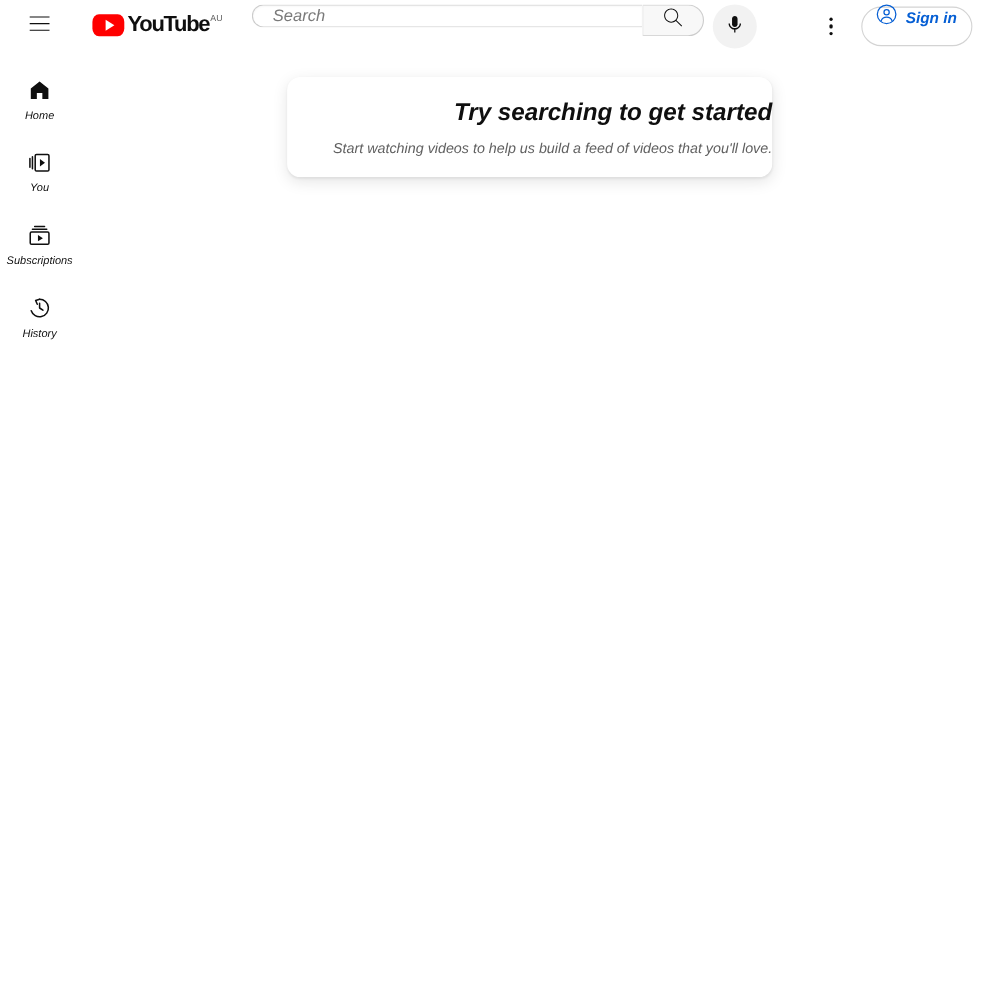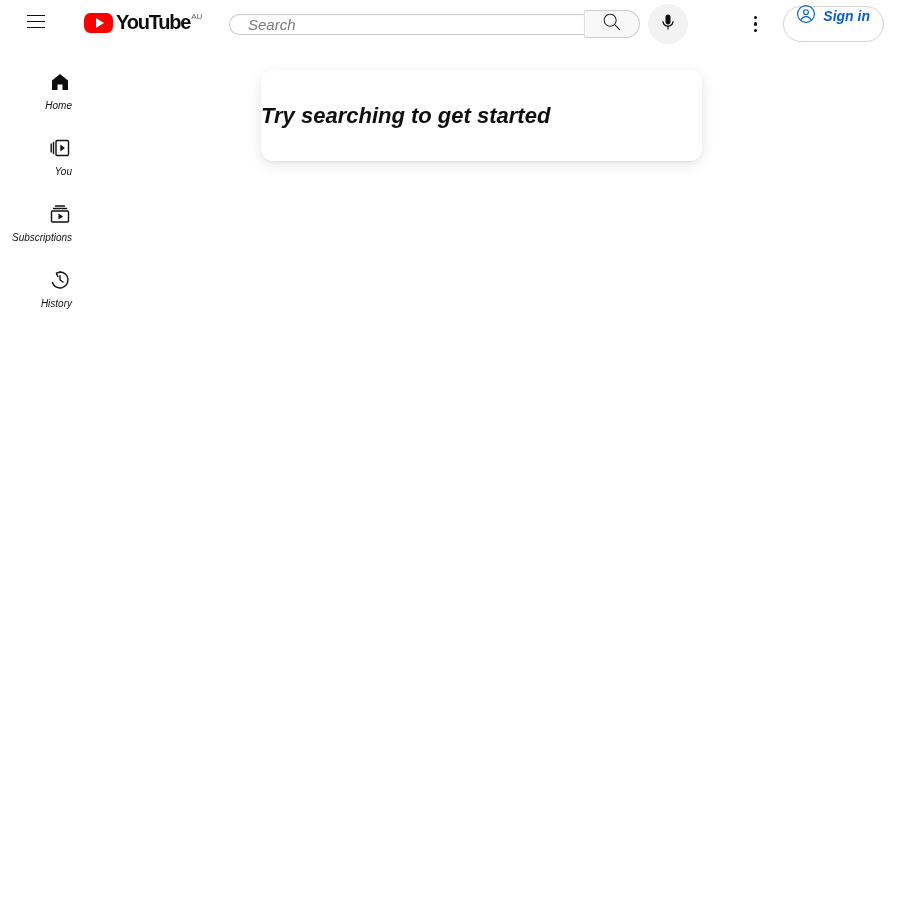--- a/index.html
+++ b/index.html
@@ -78,21 +78,21 @@
   
   .hdr-center {
     display: flex;
     align-items: center;
     flex: 1;
     justify-content: flex-start;
     margin-left: 19px;
   }
   .search-form {
     display: flex;
-    align-items: center;
+    align-items: flex-start;
     height: 40px;
     width: 411px;
   }
   .search-box {
     flex: 1;
     border: 1px solid #ccc;
     border-right: none;
     border-radius: 40px 0 0 40px;
     background: #fff;
     display: flex;
@@ -181,21 +181,21 @@
     height: 852px;
     background: #ffffff;
     padding-top: 6px;
     z-index: 10;
   }
   .mini-item {
     width: 72px;
     height: 66px;
     display: flex;
     flex-direction: column;
-    align-items: flex-end;
+    align-items: center;
     justify-content: flex-start;
     padding-top: 16px;
     cursor: pointer;
     border-radius: 10px;
   }
   .mini-icon {
     width: 24px; height: 24px;
     display: flex; align-items: center; justify-content: center;
   }
   .mini-label {
@@ -220,21 +220,21 @@
     position: absolute;
     left: 189px;
     top: 22px;
     width: 441px;
     height: 91px;
     background: #ffffff;
     border-radius: 12px;
     box-shadow: 0 1px 2px rgba(0,0,0,0.06), 0 4px 14px rgba(0,0,0,0.10);
     display: flex;
     flex-direction: column;
-    align-items: flex-start;
+    align-items: flex-end;
     justify-content: center;
   }
   .promo-title {
     font-size: 22px;
     font-weight: bold;
     font-style: italic;
     color: #0f0f0f;
     line-height: 28px;
     text-align: center;
     margin: 0;
@@ -363,14 +363,15 @@
       </svg>
     </span>
     <span class="mini-label">History</span>
   </div>
 
 </div>
 
 <div id="page-content">
   <div class="promo-card">
     <h2 class="promo-title">Try searching to get started</h2>
+    <p class="promo-sub">Start watching videos to help us build a feed of videos that you'll love.</p>
   </div>
 </div>
 
 </body></html>

